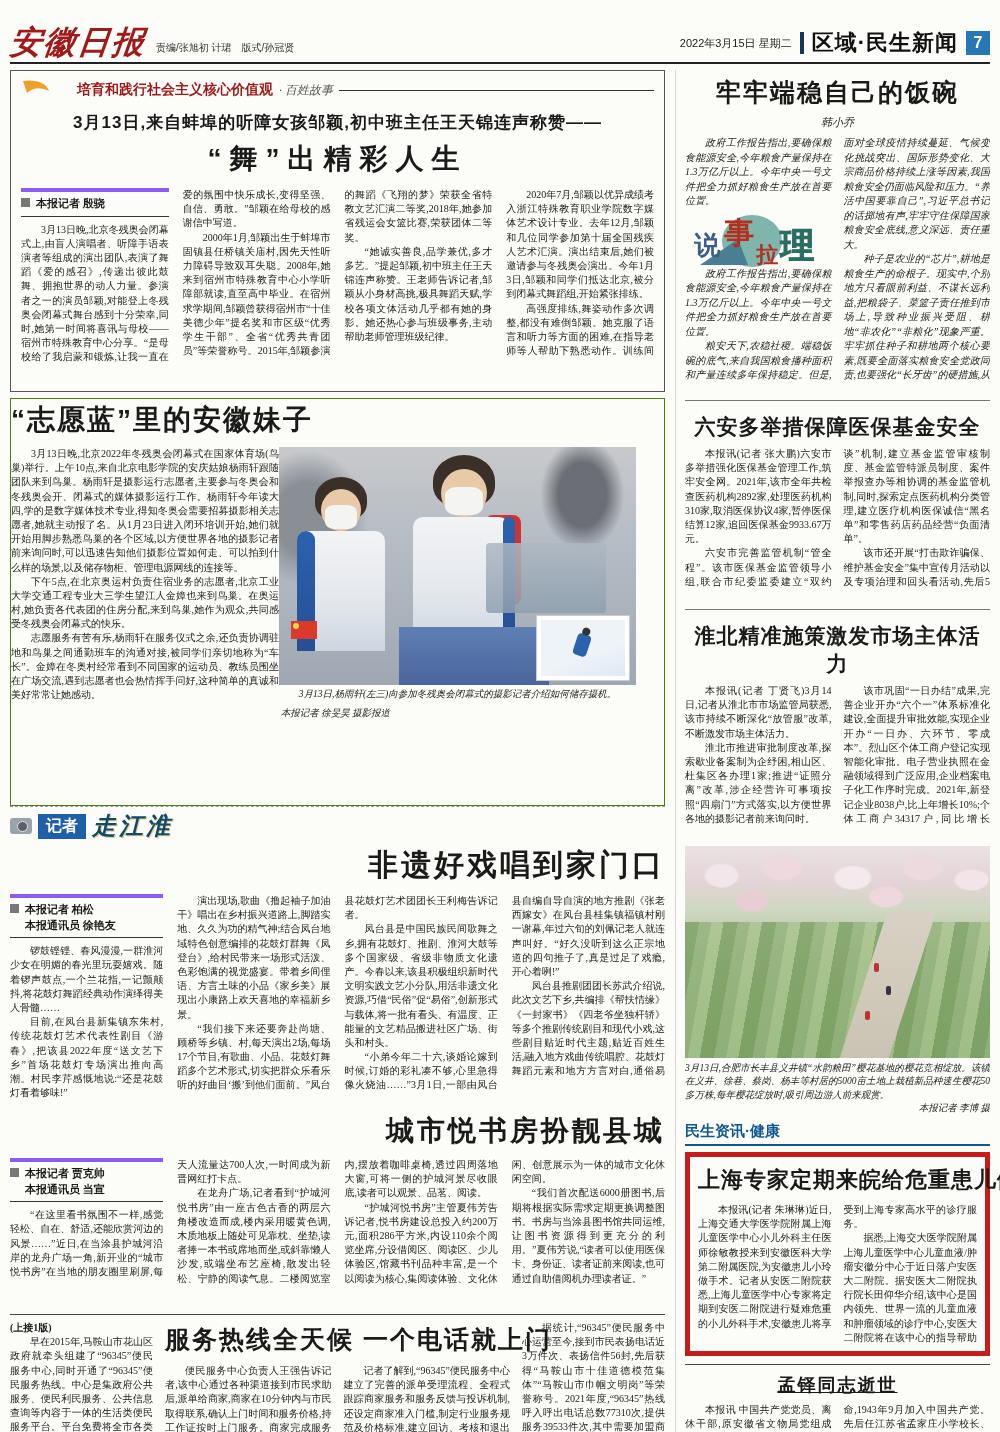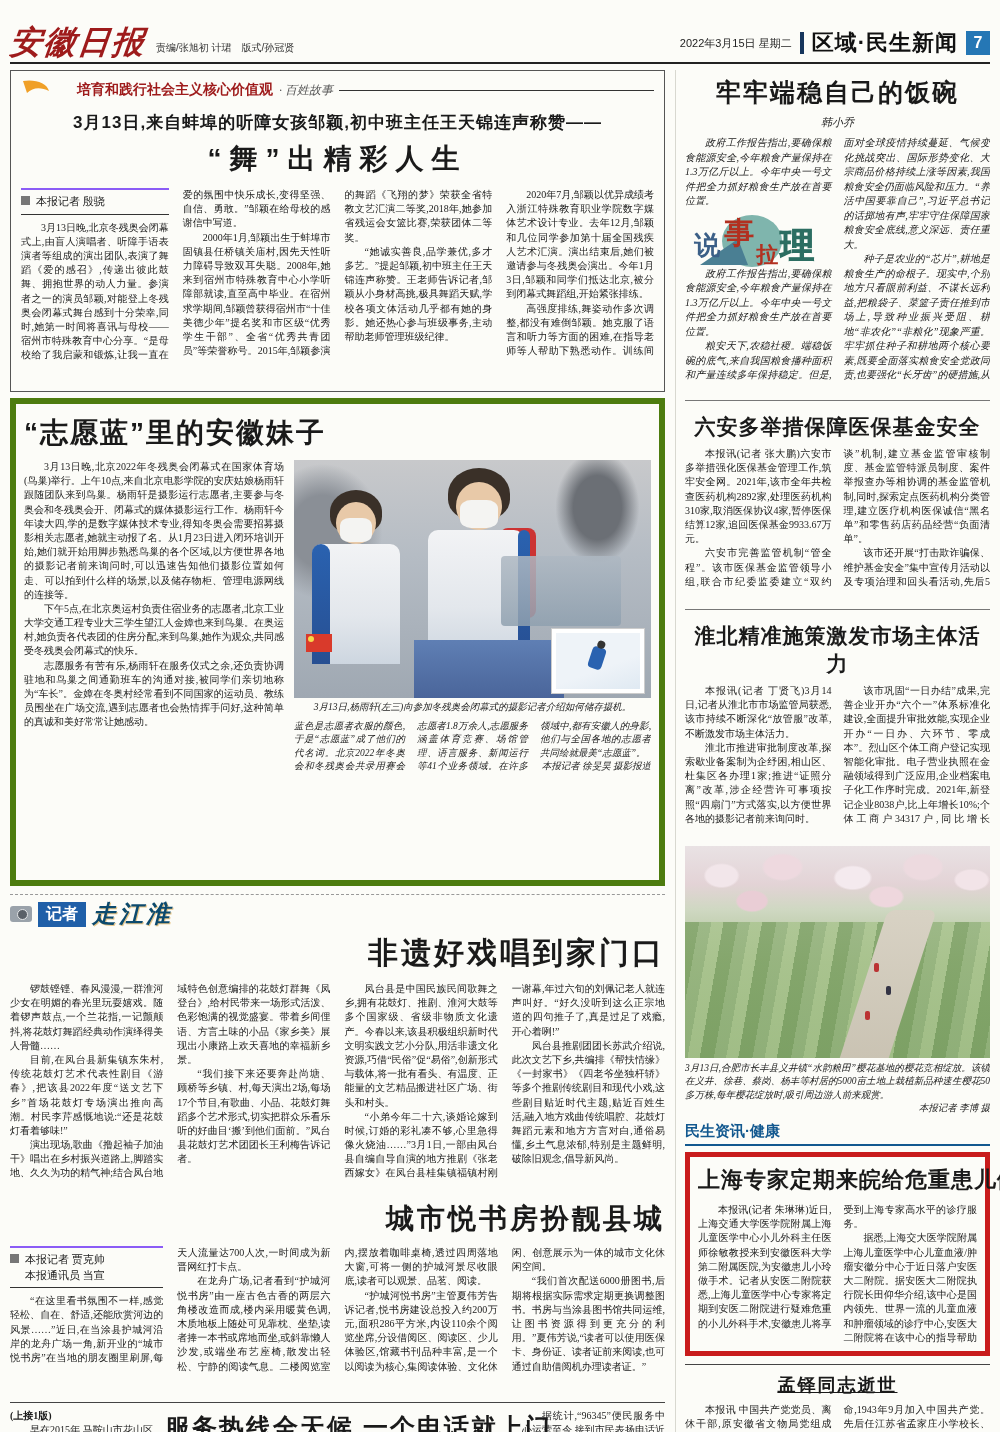--- a/index.html
+++ b/index.html
@@ -26,26 +26,26 @@
   
   .top-story{border:1px solid #555;padding:6px 10px;height:322px;box-sizing:border-box;position:relative;}
   .banner-row{display:flex;align-items:center;gap:6px;margin-top:2px;}
   .swoosh{width:30px;height:22px;}
   .banner-text{font-size:14px;font-weight:bold;color:#9e1b1b;white-space:nowrap;margin-left:20px;}
   .banner-sub{font-size:12px;color:#555;font-style:italic;white-space:nowrap;}
   .banner-line{flex:1;border-top:1px solid #333;}
   .kicker{text-align:center;font-size:17px;font-weight:bold;margin-top:10px;letter-spacing:1px;}
   .big-title{text-align:center;font-size:28px;font-weight:bold;letter-spacing:8px;margin:6px 0 10px;}
   .cols4{column-count:4;column-gap:14px;height:178px;}
-  .byline-box{border-top:2px solid #8b5cf6;border-bottom:1px solid #333;padding:4px 0;margin-bottom:6px;font-size:11px;font-weight:normal;}
+  .byline-box{border-top:4px solid #8b5cf6;border-bottom:1px solid #333;padding:4px 0;margin-bottom:6px;font-size:11px;font-weight:bold;}
   .byline-box .sq{display:inline-block;width:9px;height:9px;background:#777;margin-right:6px;}
   
-  .volunteer{border:6px solid #4d7c0f;margin-top:6px;padding:8px;height:488px;box-sizing:border-box;}
+  .volunteer{border:1px solid #4d7c0f;margin-top:6px;padding:0;height:408px;box-sizing:border-box;}
   .vol-title{font-size:28px;font-weight:bold;letter-spacing:2px;margin:2px 0 8px;}
-  .vol-flex{display:flex;gap:10px;}
+  .vol-flex{display:flex;}
   .vol-text{width:268px;height:330px;}
   .vol-right{width:357px;}
   .photo1{width:357px;height:238px;position:relative;overflow:hidden;background:linear-gradient(180deg,#c8c9cb 0%,#b5bcc4 40%,#9fa8b2 100%);}
   .ph-bg{position:absolute;inset:0;background:radial-gradient(60px 80px at 85% 20%,#6b6f75 0 40%,transparent 70%),radial-gradient(80px 90px at 8% 30%,#8a8f96 0 40%,transparent 75%);}
   .person{position:absolute;}
   .head{background:#e8c9a8;border-radius:50%;position:absolute;}
   .hair{background:#3a3028;border-radius:50% 50% 40% 40%;position:absolute;}
   .mask{background:#f4f4f2;border-radius:30%;position:absolute;}
   .vest{position:absolute;background:linear-gradient(180deg,#f2f3f5 0%,#e3e7ec 60%,#cdd6e0 100%);border-radius:10px 10px 0 0;}
   .vest.blue{background:linear-gradient(180deg,#2a62b0 0%,#274f92 100%);}
@@ -54,21 +54,21 @@
   .flag:after{content:"";position:absolute;left:2px;top:2px;width:6px;height:6px;background:#f6d84a;border-radius:50%;}
   .desk{position:absolute;background:linear-gradient(180deg,#aeb8c2,#8fa0af);}
   .ski-inset{position:absolute;right:6px;bottom:4px;width:92px;height:64px;background:#fff;border:1px solid #ccc;}
   .ski-slope{position:absolute;inset:4px;background:linear-gradient(160deg,#eef3f8 60%,#dfe9f2 100%);}
   .skier{position:absolute;left:38px;top:18px;width:14px;height:22px;background:#2a62b0;border-radius:4px;transform:rotate(18deg);}
   .skier:before{content:"";position:absolute;top:-7px;left:3px;width:8px;height:8px;background:#333;border-radius:50%;}
   .ph-caption{font-size:9.5px;font-style:italic;color:#222;margin-top:3px;text-align:center;}
   .vol-caption{column-count:3;column-gap:12px;font-size:9.5px;font-style:italic;line-height:1.4;text-align:justify;height:66px;overflow:hidden;margin-top:6px;}
   .credit{display:block;text-align:right;font-style:italic;font-size:9.5px;}
   
-  .jianghuai{margin-top:8px;border-top:1px dashed #999;padding-top:4px;}
+  .jianghuai{margin-top:0;border-top:1px dashed #999;padding-top:4px;}
   .badge-row{display:flex;align-items:center;gap:6px;height:30px;}
   .cam-icon{width:22px;height:16px;background:#9aa2aa;border-radius:3px;position:relative;}
   .cam-icon:after{content:"";position:absolute;left:7px;top:3px;width:9px;height:9px;border-radius:50%;background:#5a6068;border:1px solid #e4e6e8;}
   .jz-tag{background:#1f5fa8;color:#fff;font-weight:bold;font-size:16px;padding:2px 8px;}
   .jz-script{font-size:24px;font-weight:bold;color:#0c4a6e;font-style:italic;letter-spacing:3px;text-shadow:1px 1px 0 #e8c78a;}
   .mid-title{text-align:right;font-size:30px;font-weight:bold;letter-spacing:3px;margin:4px 0 8px;}
   .cols4b{column-count:4;column-gap:14px;height:212px;}
   
   .bookroom{margin-top:6px;}
   .cols4c{column-count:4;column-gap:14px;height:148px;}
@@ -201,35 +201,35 @@
               <div class="desk" style="right:30px;top:96px;width:120px;height:70px;border-radius:4px;opacity:.85;"></div>
               <div class="flag" style="left:12px;bottom:46px;"></div>
               <div class="desk" style="left:120px;bottom:0;width:150px;height:58px;background:linear-gradient(180deg,#5f7fb4,#4a659a);"></div>
               <div class="ski-inset">
                 <div class="ski-slope"></div>
                   <div class="skier"></div>
               </div>
             </div>
             <div class="ph-caption">3月13日,杨雨轩(左三)向参加冬残奥会闭幕式的摄影记者介绍如何储存摄机。</div>
             <div class="vol-caption">
-              <span>蓝色是志愿者衣服的颜色,于是“志愿蓝”成了他们的代名词。北京2022年冬奥会和冬残奥会共录用赛会志愿者1.8万余人,志愿服务涵盖体育竞赛、场馆管理、语言服务、新闻运行等41个业务领域。在许多领域中,都有安徽人的身影,他们与全国各地的志愿者共同绘就最美“志愿蓝”。</span>
               <span class="credit">本报记者 徐旻昊 摄影报道</span>
             </div>
           </div>
         </div>
       </section>
 
       <section class="jianghuai">
         <div class="badge-row">
           <span class="cam-icon"></span>
           <span class="jz-tag hei">记者</span>
           <span class="jz-script">走江淮</span>
         </div>
         <h2 class="mid-title">非遗好戏唱到家门口</h2>
         <div class="cols4b body">
+          <div class="byline-box"><span class="sq"></span><span>本报记者 柏松</span><br><span style="margin-left:15px;">本报通讯员 徐艳友</span></div>
           <div>
               <p>锣鼓铿铿、春风漫漫,一群淮河少女在明媚的春光里玩耍嬉戏。随着锣声鼓点,一个兰花指,一记颤颠抖,将花鼓灯舞蹈经典动作演绎得美人骨髓……</p>
               <p>目前,在凤台县新集镇东朱村,传统花鼓灯艺术代表性剧目《游春》,把该县2022年度“送文艺下乡”首场花鼓灯专场演出推向高潮。村民李芹感慨地说:“还是花鼓灯看着够味!”</p>
               <p>演出现场,歌曲《撸起袖子加油干》唱出在乡村振兴道路上,脚踏实地、久久为功的精气神;结合凤台地域特色创意编排的花鼓灯群舞《凤登台》,给村民带来一场形式活泼、色彩饱满的视觉盛宴。带着乡间俚语、方言土味的小品《家乡美》展现出小康路上欢天喜地的幸福新乡景。</p>
               <p>“我们接下来还要奔赴尚塘、顾桥等乡镇、村,每天演出2场,每场17个节目,有歌曲、小品、花鼓灯舞蹈多个艺术形式,切实把群众乐看乐听的好曲目‘搬’到他们面前。”凤台县花鼓灯艺术团团长王利梅告诉记者。</p>
               <p>凤台县是中国民族民间歌舞之乡,拥有花鼓灯、推剧、淮河大鼓等多个国家级、省级非物质文化遗产。今春以来,该县积极组织新时代文明实践文艺小分队,用活非遗文化资源,巧借“民俗”促“易俗”,创新形式与载体,将一批有看头、有温度、正能量的文艺精品搬进社区广场、街头和村头。</p>
               <p>“小弟今年二十六,谈婚论嫁到时候,订婚的彩礼凑不够,心里急得像火烧油……”3月1日,一部由凤台县自编自导自演的地方推剧《张老西嫁女》在凤台县桂集镇福镇村刚一谢幕,年过六旬的刘佩记老人就连声叫好。“好久没听到这么正宗地道的四句推子了,真是过足了戏瘾,开心着咧!”</p>
               <p>凤台县推剧团团长苏武介绍说,此次文艺下乡,共编排《帮扶情缘》《一封家书》《四老爷坐独杆轿》等多个推剧传统剧目和现代小戏,这些剧目贴近时代主题,贴近百姓生活,融入地方戏曲传统唱腔、花鼓灯舞蹈元素和地方方言对白,通俗易懂,乡土气息浓郁,特别是主题鲜明,破除旧观念,倡导新风尚。</p>
             </div>
         </div>

